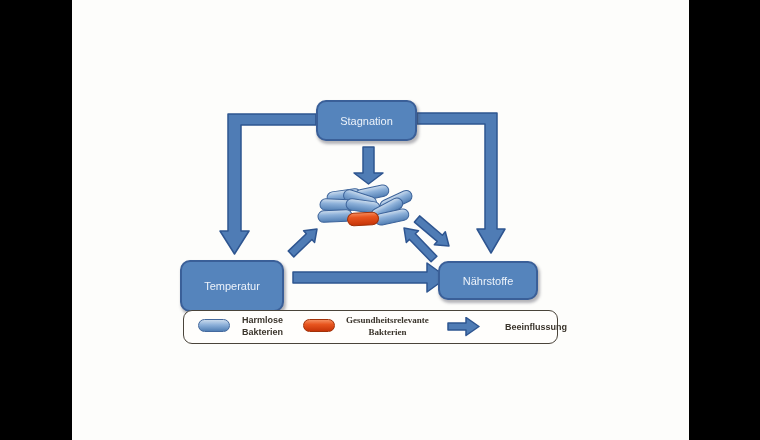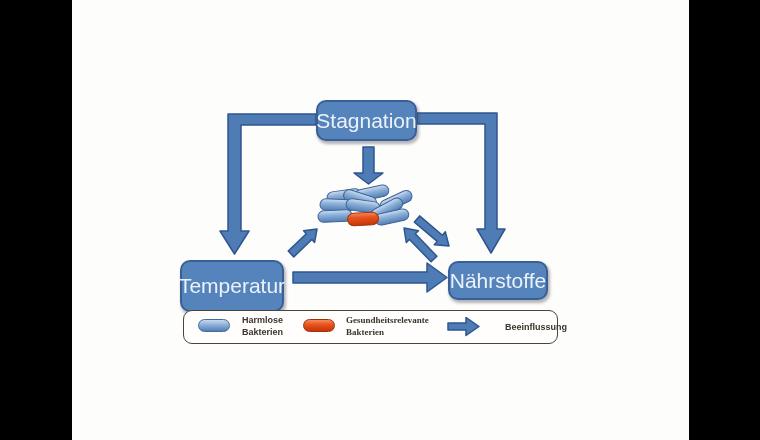--- a/index.html
+++ b/index.html
@@ -5,27 +5,27 @@
   html,body{margin:0;padding:0;}
   body{background:var(--letterbox,#000);font-family:"Liberation Sans",sans-serif;}
   .stage{position:relative;width:760px;height:440px;background:var(--letterbox,#000);overflow:hidden;}
   .canvas{position:absolute;left:72px;top:0;width:617px;height:440px;background:var(--canvas-bg,#fdfdfb);}
   svg.overlay{position:absolute;left:0;top:0;display:block;}
   .arrow{fill:var(--arrow-fill,#4f7cb5);stroke:var(--arrow-border,#2e5590);stroke-width:1.5;stroke-linejoin:round;}
   .bact-blue{fill:url(#gradBlue);stroke:#3c639a;stroke-width:1;}
   .bact-red{fill:url(#gradRed);stroke:#a23108;stroke-width:1;}
   .node{position:absolute;display:flex;align-items:center;justify-content:center;
         background:var(--node-fill,#5584bc);border:2px solid var(--node-border,#3a5f98);
-        border-radius:10px;color:var(--node-text,#ecf2fa);font-size:21px;
+        border-radius:10px;color:var(--node-text,#ecf2fa);font-size:11px;
         box-shadow:1.5px 2.5px 3px rgba(70,70,85,.4);box-sizing:border-box;}
   .node-stagnation{left:316px;top:100px;width:101px;height:41px;}
   .node-temperatur{left:180px;top:260px;width:104px;height:52px;}
-  .node-naehrstoffe{left:448px;top:261px;width:100px;height:39px;}
+  .node-naehrstoffe{left:438px;top:261px;width:100px;height:39px;}
   .legend{position:absolute;left:183px;top:310px;width:375px;height:34px;background:#fffefc;
-          border:1.5px solid var(--legend-border,#4a443a);border-radius:9px;box-sizing:border-box;}
+          border:1.5px solid var(--legend-border,#4a443a);border-radius:9px;box-sizing:border-box;text-align:center;}
   .pill{position:absolute;border-radius:7px;box-sizing:border-box;}
   .pill-blue{left:14px;top:8px;width:32px;height:13px;border:1px solid #44699d;
              background:linear-gradient(180deg,#c9daec,var(--harmless-fill,#8cb0d9) 45%,#527fb4);}
   .pill-red{left:119px;top:8px;width:32px;height:13px;border:1px solid #a23108;
             background:linear-gradient(180deg,#f58d5e,var(--pathogen-fill,#e8551f) 40%,#c63408);}
   .ltext{position:absolute;font-size:9px;line-height:12px;font-weight:700;color:var(--legend-text,#3b352c);white-space:nowrap;}
   .lt-harmless{left:58px;top:3px;}
   .lt-pathogenic{left:162px;top:3px;font-family:Liberation Serif, serif;}
   .lt-influence{left:321px;top:10px;}
   .legend-arrow{position:absolute;left:263px;top:6px;}

